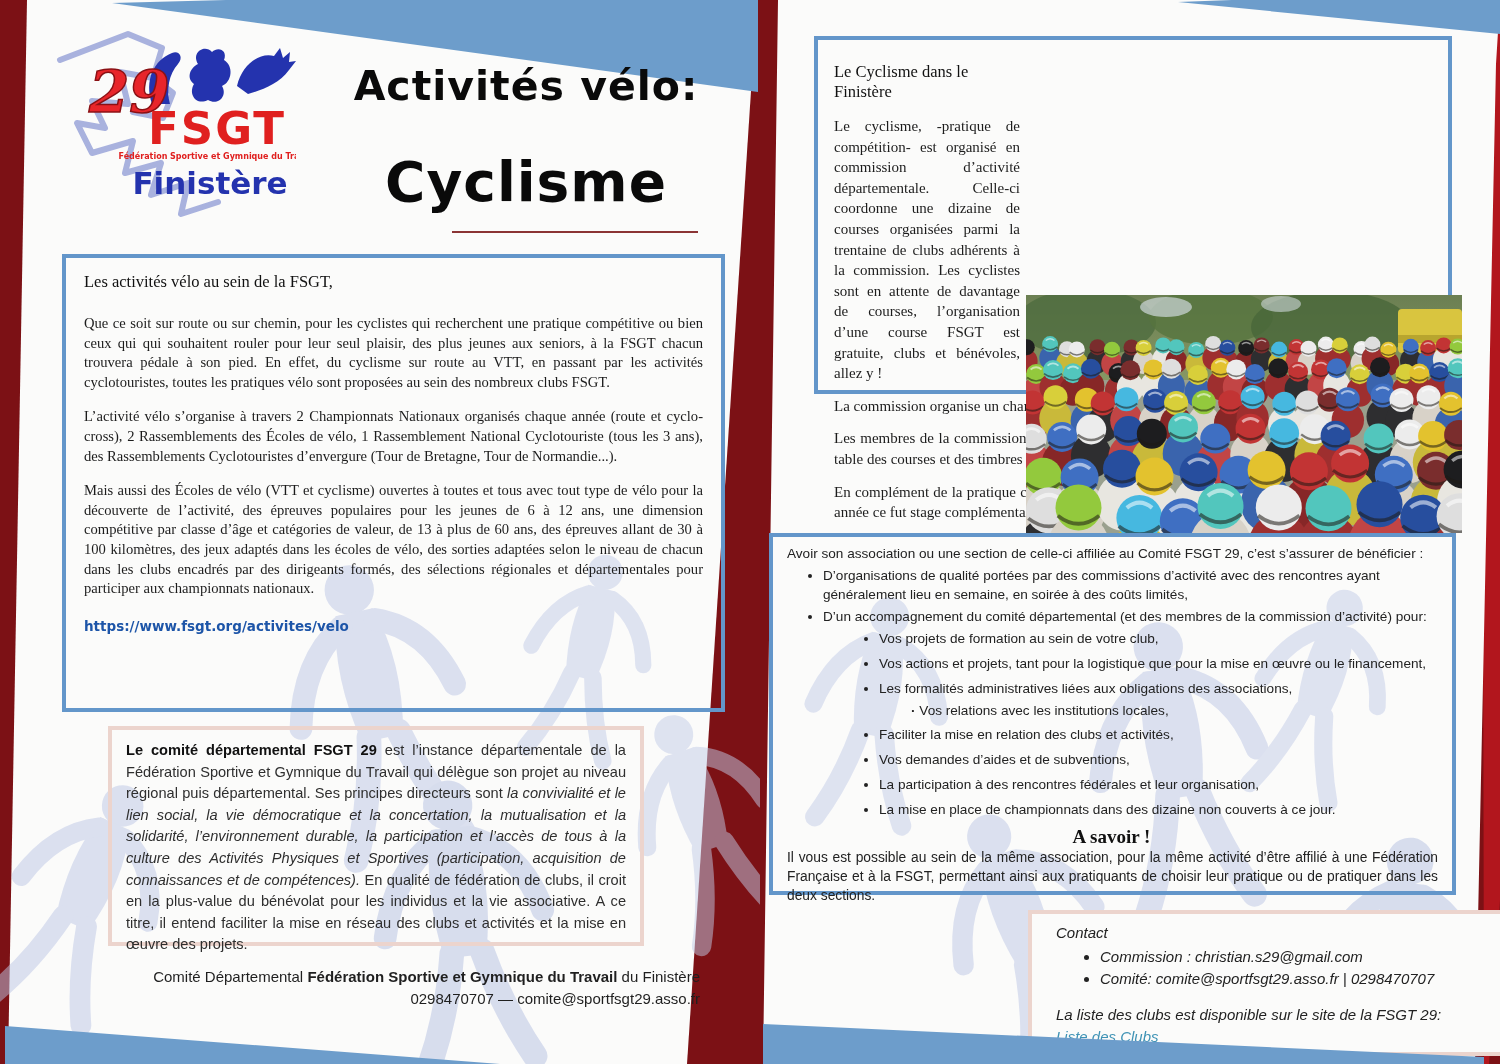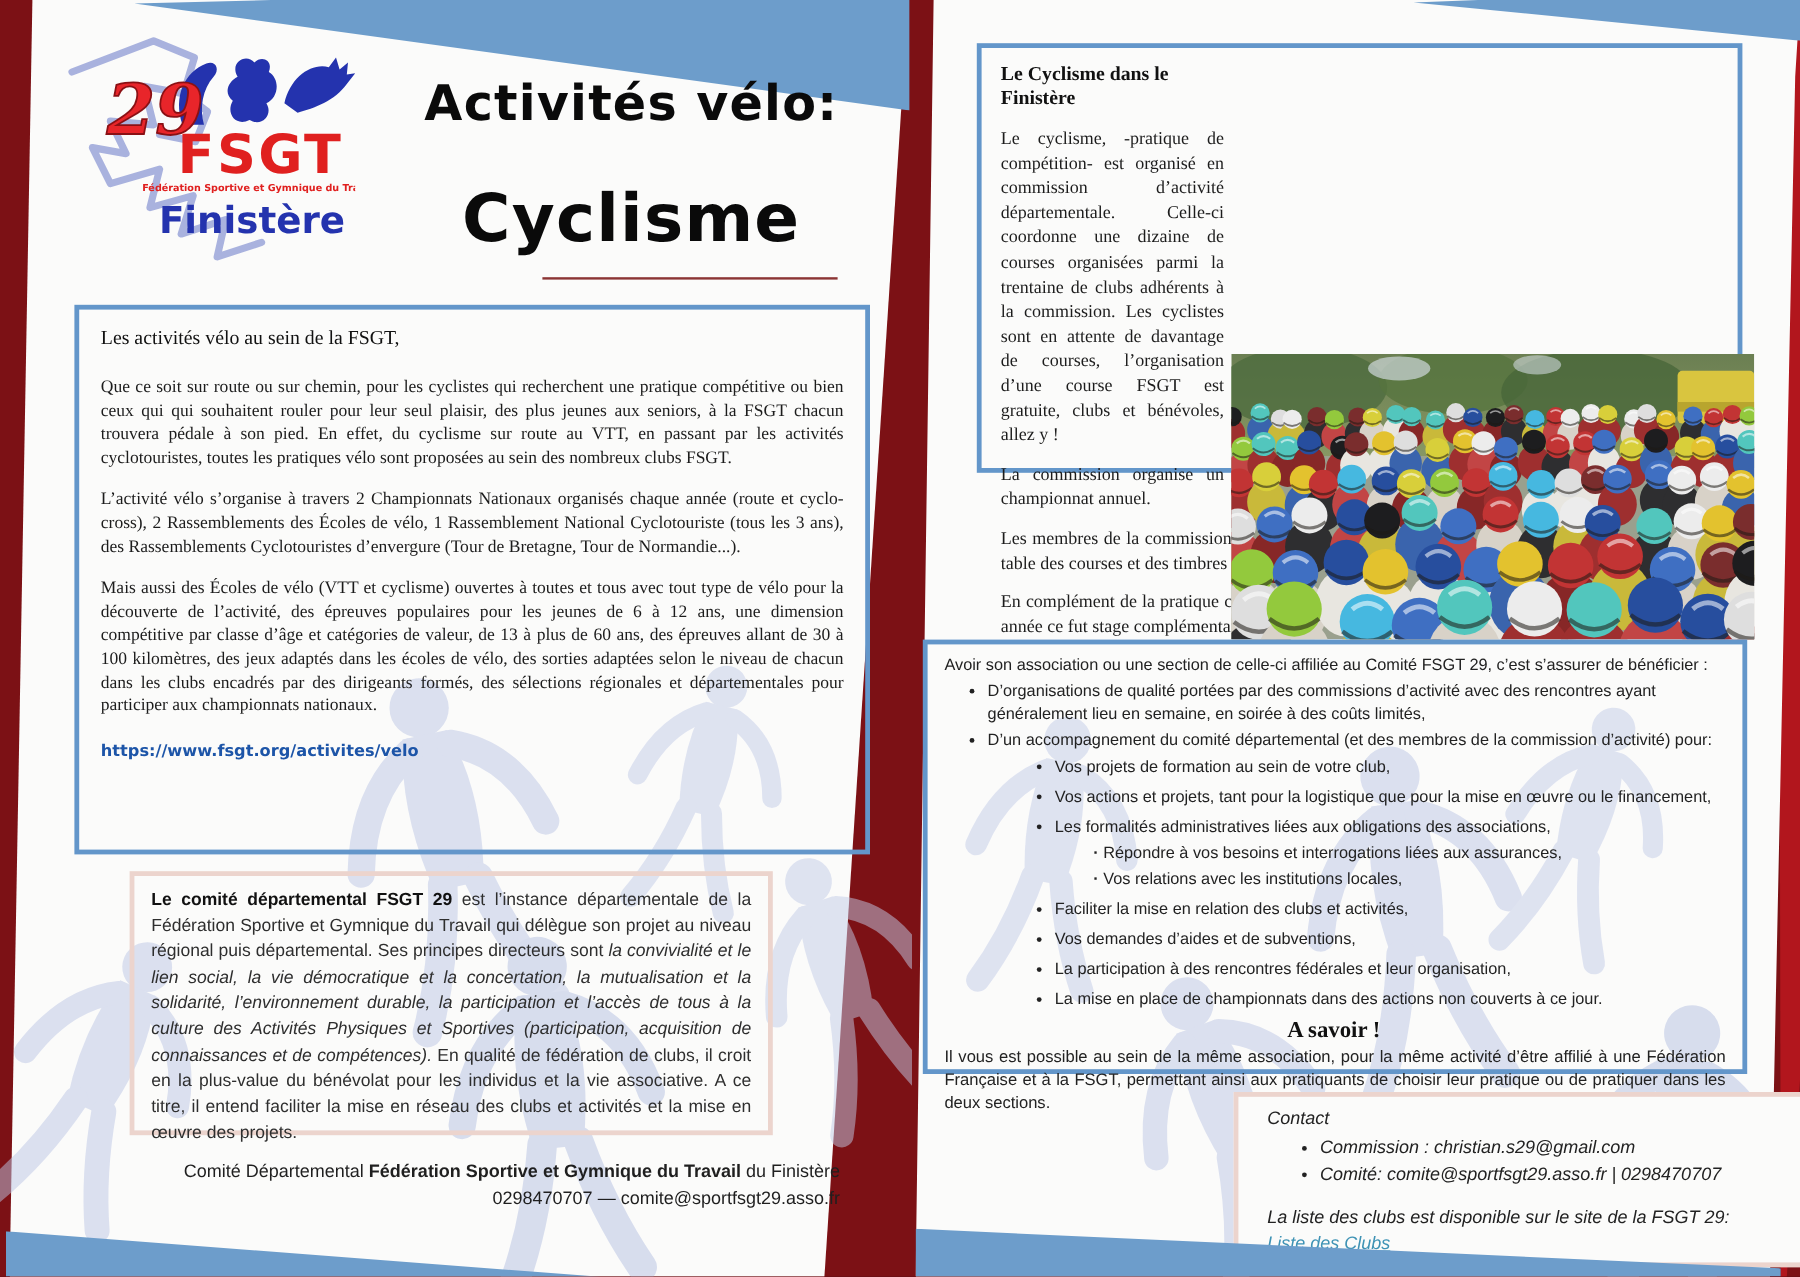--- a/index.html
+++ b/index.html
@@ -44,21 +44,21 @@
   #box-comite .b{font-weight:bold;color:#111;}
   #box-comite .i{font-style:italic;}
 
   #footer-left{left:150px;top:966px;width:550px;text-align:right;
     font-size:15px;line-height:21.5px;color:#1f1f1f;}
   #footer-left .b{font-weight:bold;}
 
   
   #box-cyc{left:814px;top:36px;width:598px;height:330px;padding:10px 16px;
     font-family:"Liberation Serif","DejaVu Serif",serif;color:#1c1c1c;}
-  #box-cyc h2{margin:2px 0 14px 0;font-size:16.5px;font-weight:bold;color:#111;}
+  #box-cyc h2{margin:12px 0 14px 0;font-size:16.5px;font-weight:normal;color:#111;}
   #box-cyc p{margin:0 0 12px 0;font-size:15px;line-height:20.6px;text-align:justify;}
   #photo-spacer{float:right;width:404px;height:104px;margin-top:236px;margin-left:8px;}
 
   #photo{left:1026px;top:295px;width:436px;height:238px;overflow:hidden;}
   #photo svg{display:block;}
 
   #box-aff{left:769px;top:533px;width:651px;height:338px;padding:8px 14px;
     font-size:13.6px;line-height:18.8px;color:#222;}
   #box-aff ul{margin:3px 0 0 0;}
   ul.lvl1{padding-left:36px;}
@@ -661,28 +661,27 @@
   <div class="abs bluebox" id="box-aff">
     <div>Avoir son association ou une section de celle-ci affiliée au Comité FSGT 29, c’est s’assurer de bénéficier :</div>
     <ul class="lvl1">
       <li>D’organisations de qualité portées par des commissions d’activité avec des rencontres ayant généralement lieu en semaine, en soirée à des coûts limités,</li>
       <li><span>D’un accompagnement du comité départemental (et des membres de la commission d’activité) pour:</span>
         <ul class="lvl2">
           <li>Vos projets de formation au sein de votre club,</li>
           <li>Vos actions et projets, tant pour la logistique que pour la mise en œuvre ou le financement,</li>
           <li><span>Les formalités administratives liées aux obligations des associations,</span>
             <ul class="lvl3">
-              <li>Répondre à vos besoins et interrogations liées aux assurances,</li>
               <li>Vos relations avec les institutions locales,</li>
             </ul>
           </li>
           <li>Faciliter la mise en relation des clubs et activités,</li>
           <li>Vos demandes d’aides et de subventions,</li>
           <li>La participation à des rencontres fédérales et leur organisation,</li>
-          <li>La mise en place de championnats dans des actions non couverts à ce jour.</li>
+          <li>La mise en place de championnats dans des dizaine non couverts à ce jour.</li>
         </ul>
       </li>
     </ul>
     <div id="a-savoir">A savoir !</div>
     <p id="a-savoir-text">Il vous est possible au sein de la même association, pour la même activité d’être affilié à une Fédération Française et à la FSGT, permettant ainsi aux pratiquants de choisir leur pratique ou de pratiquer dans les deux sections.</p>
   </div>
 
   <div class="abs pinkbox" id="box-contact">
     <div>Contact</div>
     <ul>

